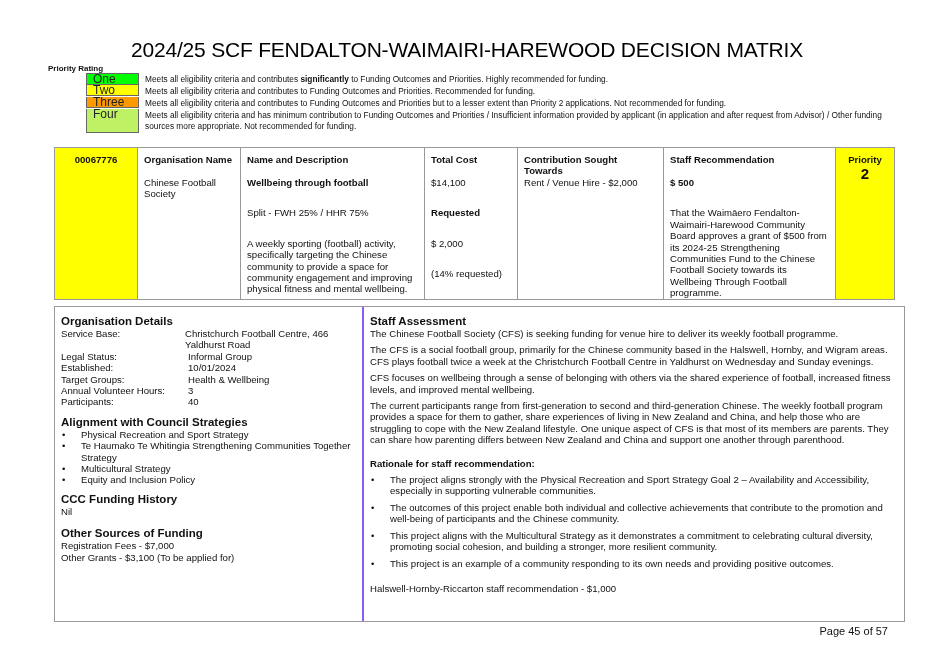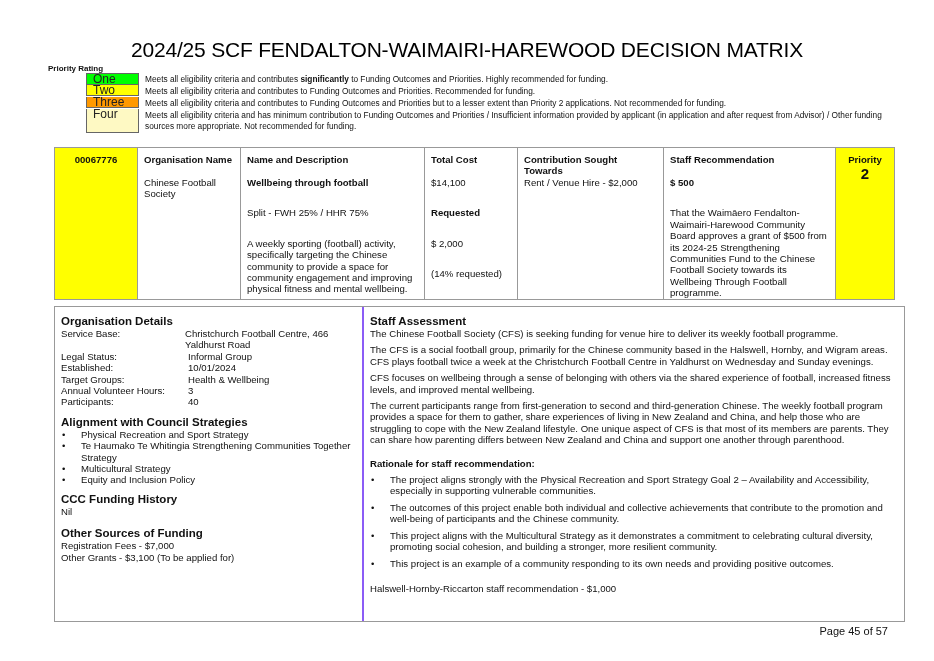--- a/index.html
+++ b/index.html
@@ -62,21 +62,21 @@
   </div>
   <div class="pr-row">
     <div class="pr-swatch" style="background: rgb(255, 255, 0);">Two</div>
     <div class="pr-text">Meets all eligibility criteria and contributes to Funding Outcomes and Priorities.  Recommended for funding.</div>
   </div>
   <div class="pr-row">
     <div class="pr-swatch" style="background: rgb(255, 153, 0);">Three</div>
     <div class="pr-text">Meets all eligibility criteria and contributes to Funding Outcomes and Priorities but to a lesser extent than Priority 2 applications.  Not recommended for funding.</div>
   </div>
   <div class="pr-row">
-    <div class="pr-swatch tall" style="background: #fef9c3;">Four</div>
+    <div class="pr-swatch tall" style="background: #bef264;">Four</div>
     <div class="pr-text">Meets all eligibility criteria and has minimum contribution to Funding Outcomes and Priorities / Insufficient information provided by applicant (in application and after request from Advisor) / Other funding sources more appropriate.  Not recommended for funding.</div>
   </div>
 </div>
 
 <div class="main">
   <div class="col c-id">
     <div>00067776</div>
   </div>
   <div class="col c-org">
     <div class="hd">Organisation Name</div>

